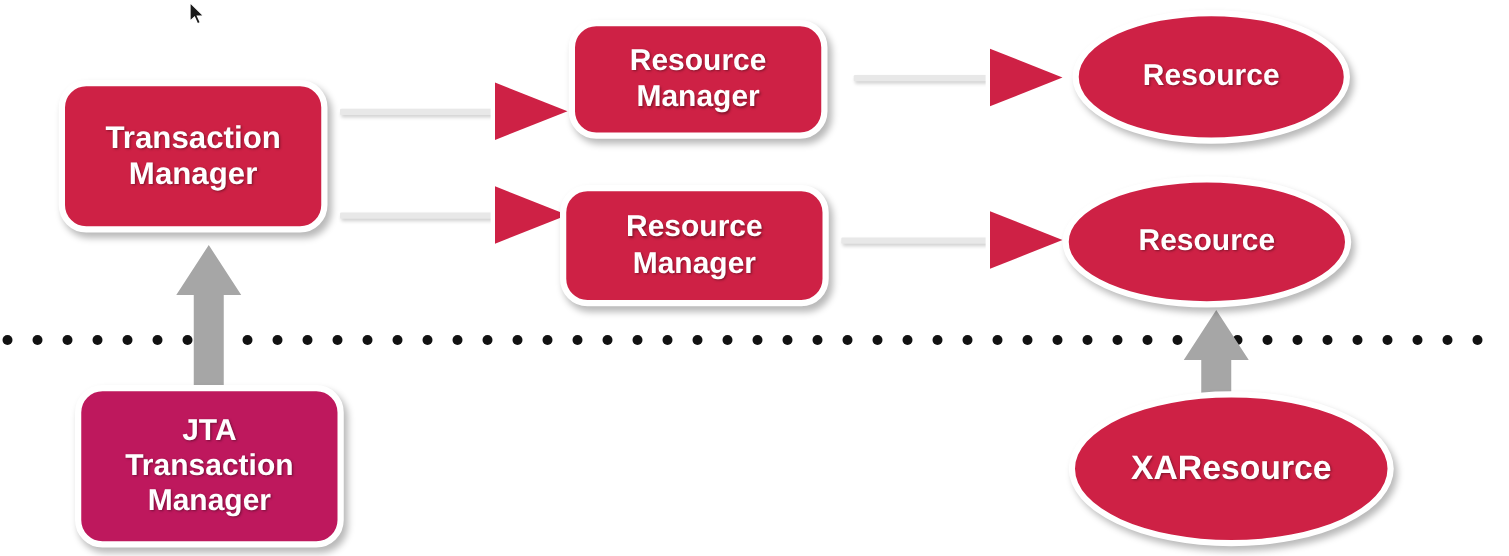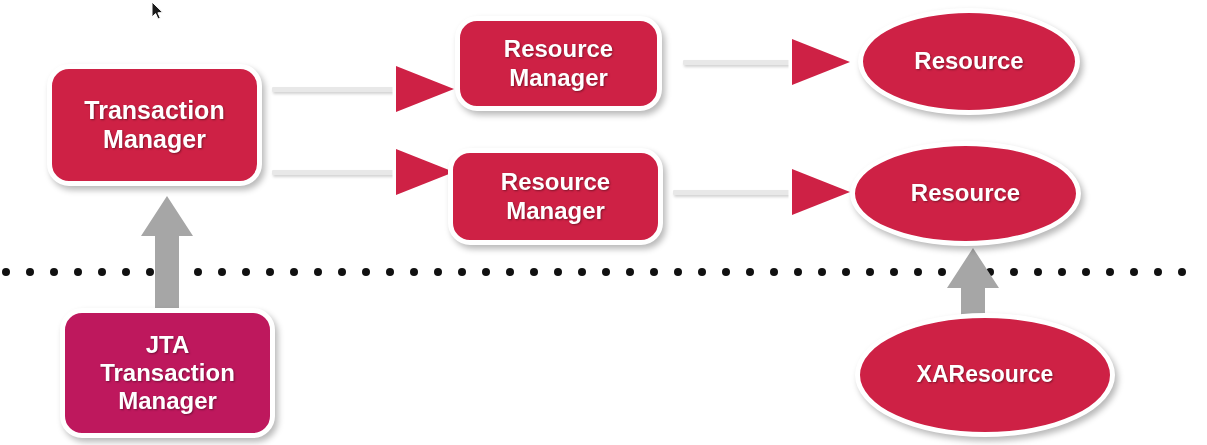--- a/index.html
+++ b/index.html
@@ -50,21 +50,21 @@
     box-sizing: border-box;
   }
 
   
   #node-transaction-manager { left: 47px;  top: 64px;  width: 215px; height: 122px; font-size: 25px; }
   #node-resource-manager-1   { left: 455px; top: 16px;  width: 207px; height: 95px;  font-size: 24px; }
   #node-resource-manager-2   { left: 448px; top: 148px; width: 215px; height: 97px;  font-size: 24px; }
   #node-resource-1           { left: 858px; top: 8px;   width: 222px; height: 107px; font-size: 24px; }
   #node-resource-2           { left: 850px; top: 141px; width: 231px; height: 105px; font-size: 24px; }
   #node-jta-transaction-manager { left: 60px; top: 308px; width: 215px; height: 130px; font-size: 24px; }
-  #node-xaresource           { left: 855px; top: 313px; width: 260px; height: 124px; font-size: 23px; }
+  #node-xaresource           { left: 855px; top: 313px; width: 260px; height: 124px; font-size: 27px; }
 
   
   .arrow-h {
     position: absolute;
     height: 54px;
     z-index: 3;
   }
   .arrow-h .stem {
     position: absolute;
     left: 0;

